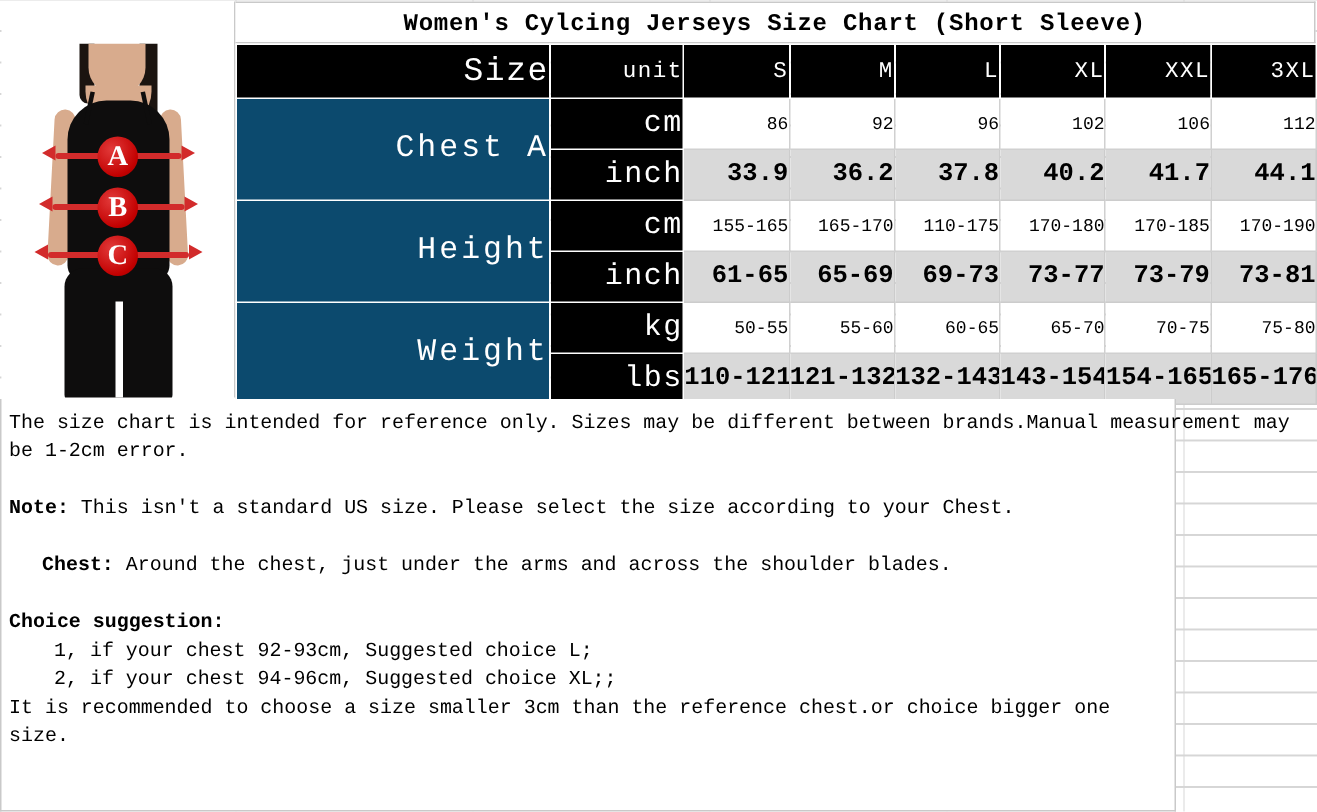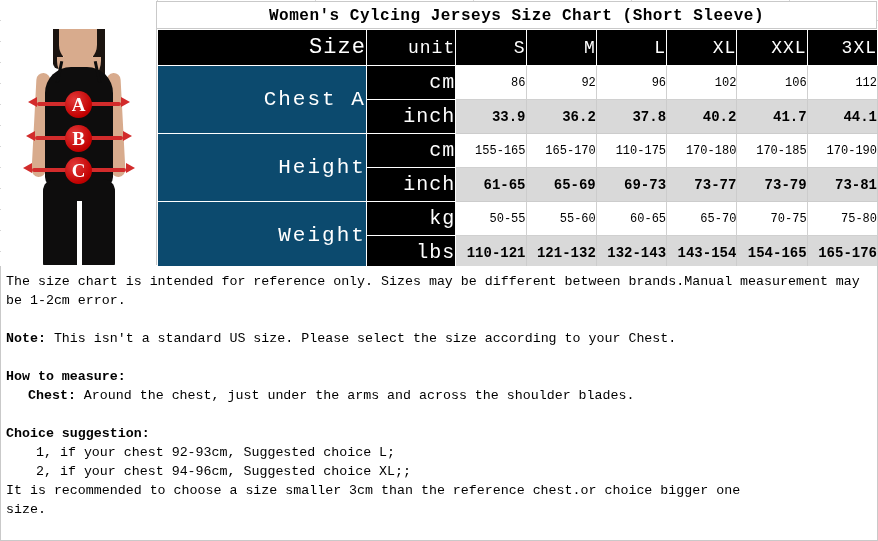--- a/index.html
+++ b/index.html
@@ -211,21 +211,21 @@
     vertical-align: middle;
     padding: 0;
     font-family: "Liberation Mono", monospace;
     overflow: hidden;
     white-space: nowrap;
   }
   .hdr {
     background: #000000;
     color: #ffffff;
     height: 35px;
-    font-size: 18px;
+    font-size: 15px;
     letter-spacing: 1px;
   }
   .hdr-size { font-size: 22px; }
   .rowlabel {
     background: #0c4a6e;
     color: #ffffff;
     font-size: 21px;
     letter-spacing: 2px;
   }
   .unit-cell {
@@ -237,34 +237,34 @@
   }
   .val {
     background: #ffffff;
     color: #000000;
     font-size: 12px;
     border: 1px solid #d0d0d0 !important;
   }
   .val-alt {
     background: #d9d9d9;
     color: #000000;
-    font-size: 14px;
+    font-size: 17px;
     font-weight: bold;
     border: 1px solid #cccccc !important;
   }
   .col-label { width: 208px; }
   .col-unit  { width: 89px; }
   .col-sz    { width: 70px; }
 
   
   .notes {
     position: absolute;
     left: 0;
     top: 266px;
-    width: 878px;
+    width: 784px;
     height: 275px;
     background: #ffffff;
     border: 1px solid #c9c9c9;
     border-top: none;
     box-sizing: border-box;
     padding: 6px 4px 0 5px;
   }
   .nline {
     font-family: "Liberation Mono", monospace;
     font-size: 13.3px;
@@ -405,21 +405,20 @@
       </tbody>
     </table>
   </div>
 
   <div class="notes">
     <div class="nline">The size chart is intended for reference only. Sizes may be different between brands.Manual measurement may</div>
     <div class="nline">be 1-2cm error.</div>
     <div class="blank"></div>
     <div class="nline"><span class="b">Note:</span><span> This isn't a standard US size. Please select the size according to your Chest.</span></div>
     <div class="blank"></div>
-    <div class="nline b">How to measure:</div>
     <div class="nline indent1"><span class="b">Chest:</span><span> Around the chest, just under the arms and across the shoulder blades.</span></div>
     <div class="blank"></div>
     <div class="nline b">Choice suggestion:</div>
     <div class="nline indent2">1, if your chest 92-93cm, Suggested choice L;</div>
     <div class="nline indent2">2, if your chest 94-96cm, Suggested choice XL;;</div>
     <div class="nline">It is recommended to choose a size smaller 3cm than the reference chest.or choice bigger one</div>
     <div class="nline">size.</div>
   </div>
 
 </div>

